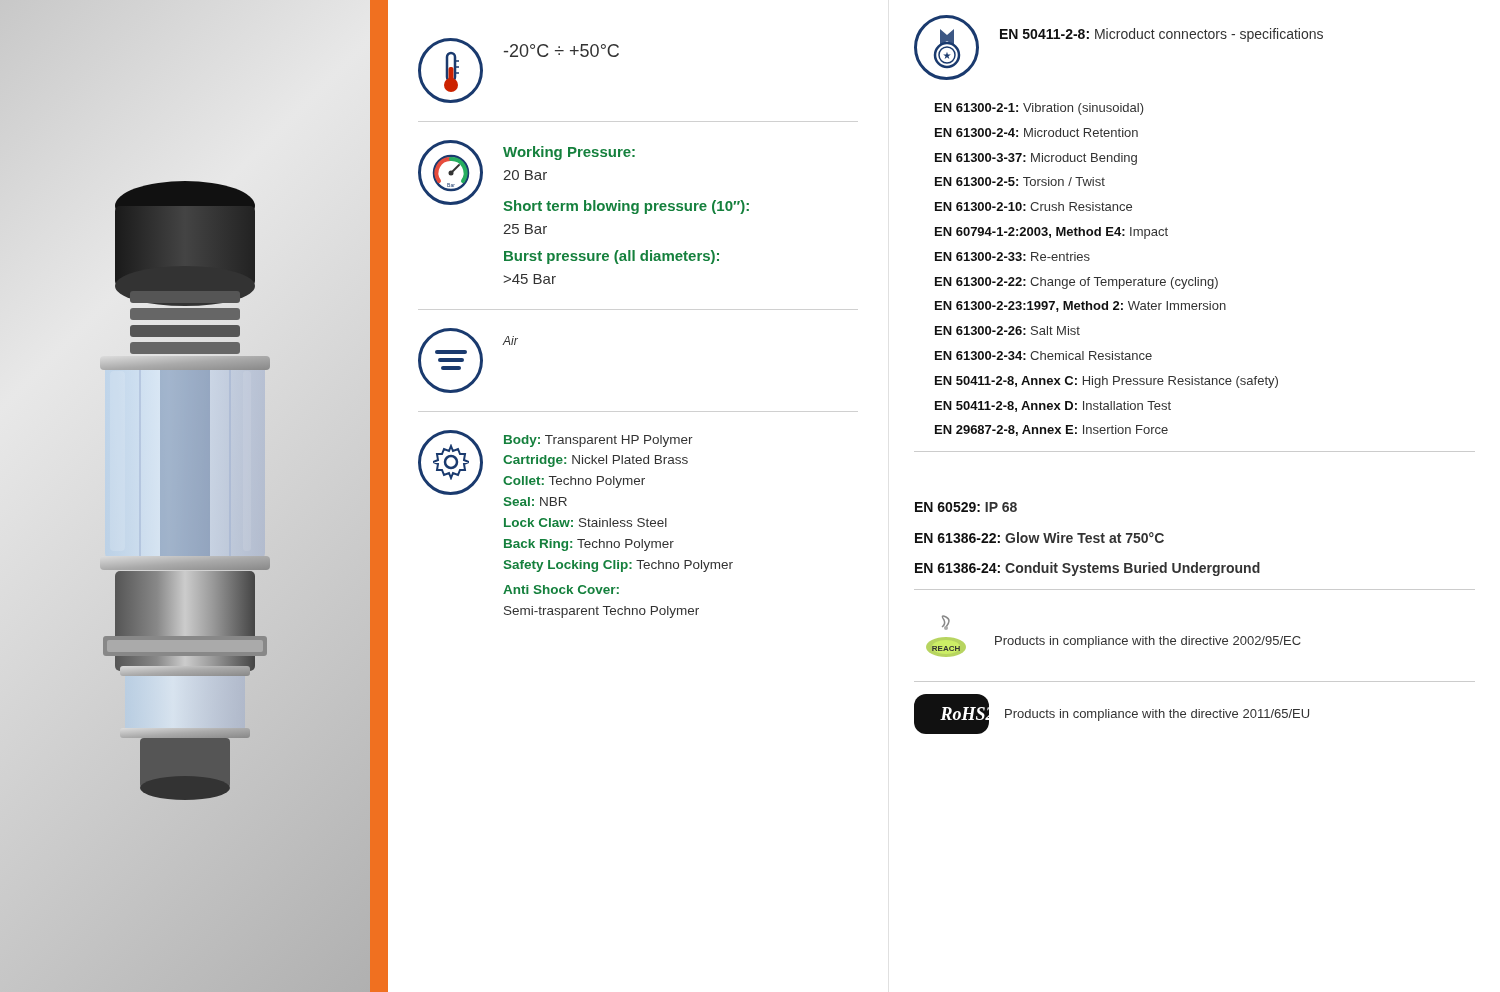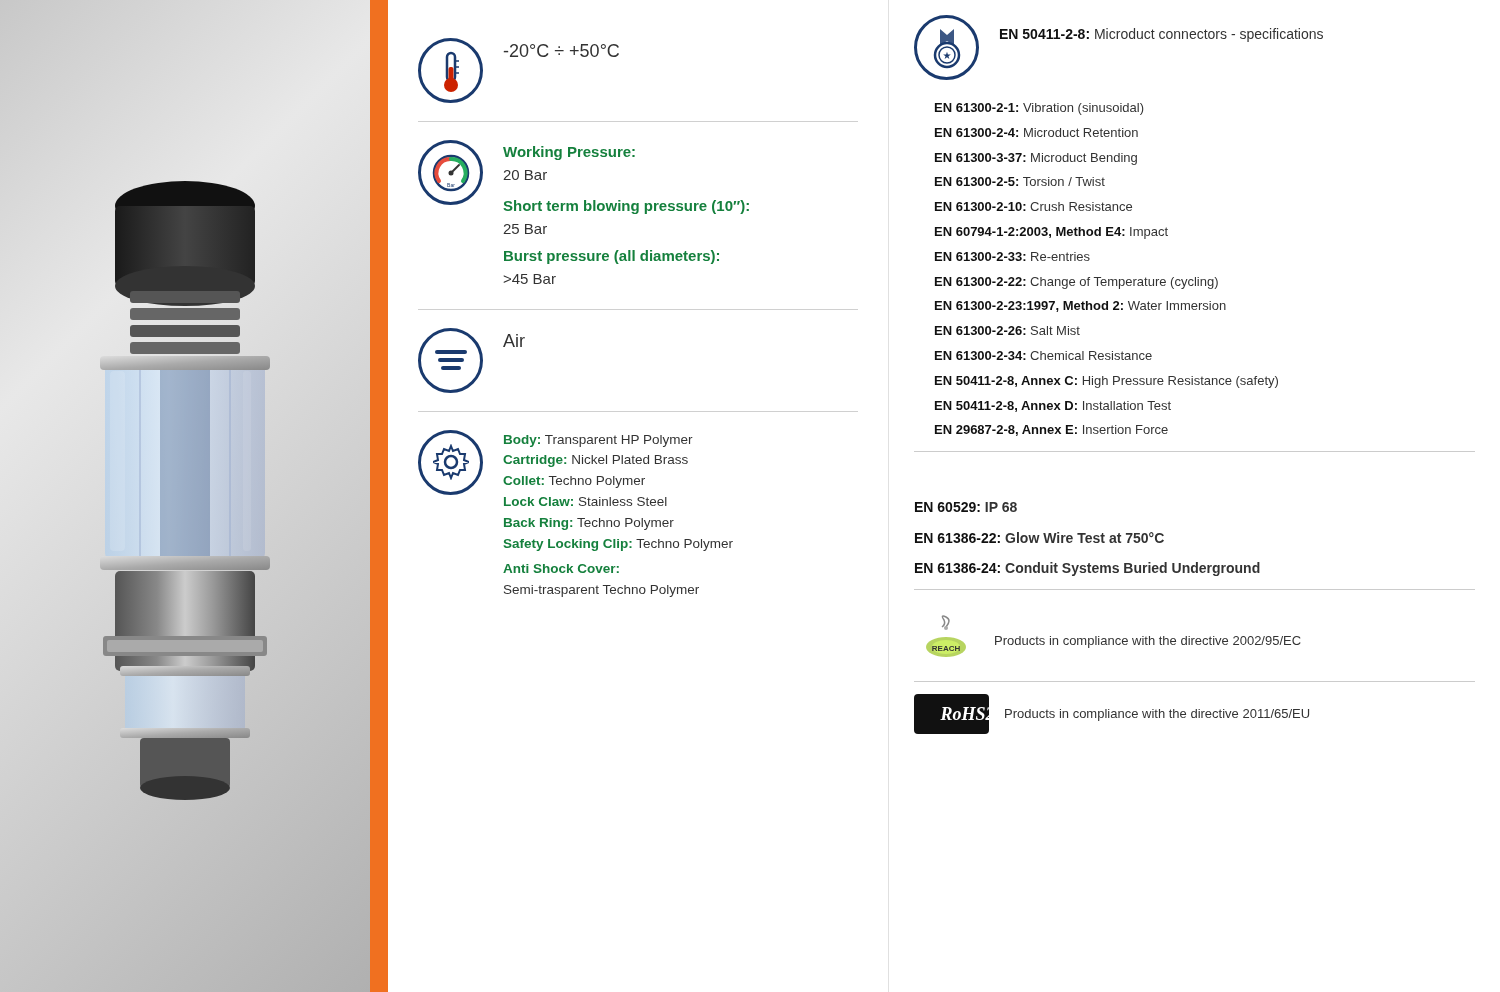--- a/index.html
+++ b/index.html
@@ -169,21 +169,21 @@
 
     .compliance-logo {
       margin-right: 15px;
       flex-shrink: 0;
     }
 
     .rohs-logo {
       width: 75px;
       height: 40px;
       background: #111;
-      border-radius: 4px;
+      border-radius: 12px;
       display: flex;
       align-items: center;
       justify-content: center;
       font-weight: bold;
       font-style: italic;
       font-size: 18px;
       color: white;
       font-family: Georgia, serif;
       padding-left: 32px;
     }
@@ -339,35 +339,36 @@
 
   <div class="spec-row">
     <div class="icon-circle">
       <div class="air-icon">
         <div class="air-wave"></div>
         <div class="air-wave"></div>
         <div class="air-wave"></div>
       </div>
     </div>
     <div class="spec-text">
-      <span style="font-size:18px;font-weight:500;">Air</span>
+      <span style="font-size:12px;font-weight:500;font-style:italic;">Air</span>
     </div>
   </div>
 
   <div class="spec-row">
     <div class="icon-circle">
       <svg width="36" height="36" viewBox="0 0 36 36" xmlns="http://www.w3.org/2000/svg">
         <path d="M18 2 L20 7 L25 5 L27 10 L32 10 L31 16 L36 18 L31 20 L32 26 L27 26 L25 31 L20 29 L18 34 L16 29 L11 31 L9 26 L4 26 L5 20 L0 18 L5 16 L4 10 L9 10 L11 5 L16 7 Z" fill="none" stroke="#1a3a6e" stroke-width="2" fill-rule="evenodd"></path>
         <circle cx="18" cy="18" r="6" fill="none" stroke="#1a3a6e" stroke-width="2.5"></circle>
       </svg>
     </div>
     <div class="spec-text" style="font-size:13.5px;">
       <div><strong>Body:</strong> <span>Transparent HP Polymer</span></div>
       <div><strong>Cartridge:</strong> <span>Nickel Plated Brass</span></div>
       <div><strong>Collet:</strong> <span>Techno Polymer</span></div>
+      <div><strong>Seal:</strong> <span>NBR</span></div>
       <div><strong>Lock Claw:</strong> <span>Stainless Steel</span></div>
       <div><strong>Back Ring:</strong> <span>Techno Polymer</span></div>
       <div><strong>Safety Locking Clip:</strong> <span>Techno Polymer</span></div>
       <div style="margin-top:4px"><strong>Anti Shock Cover:</strong></div>
       <div>Semi-trasparent Techno Polymer</div>
     </div>
   </div>
 
 </div>
 

